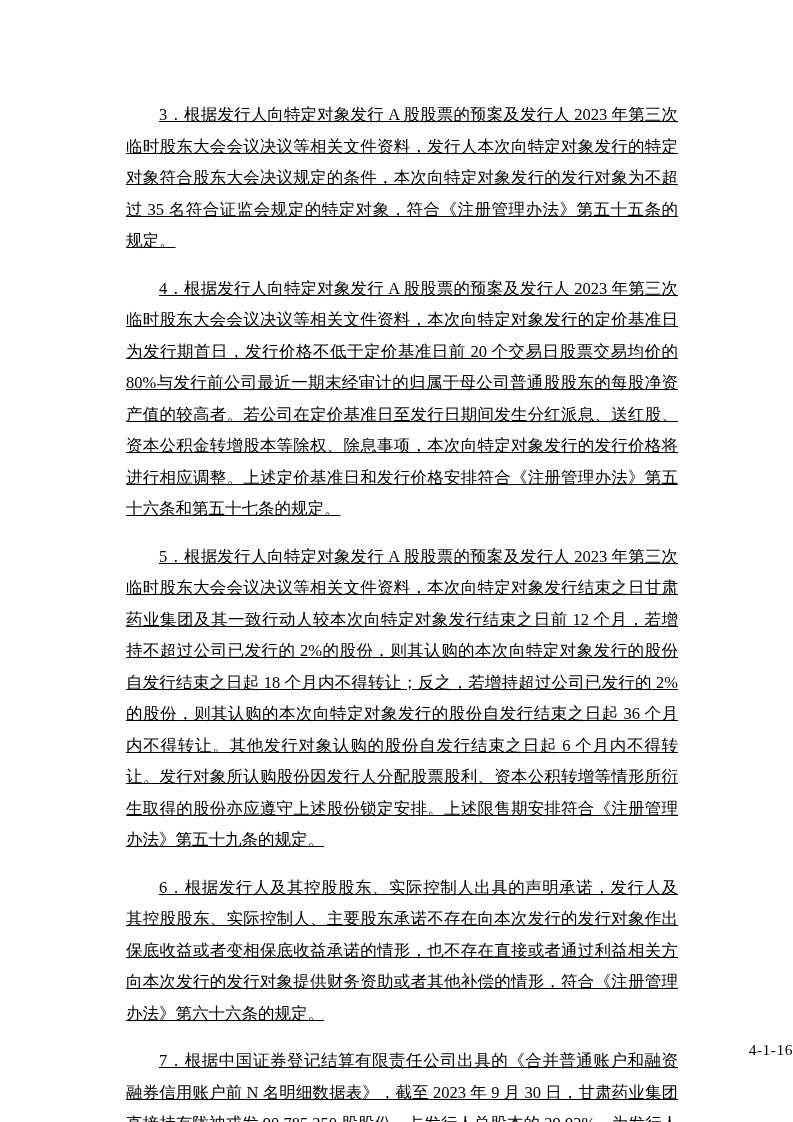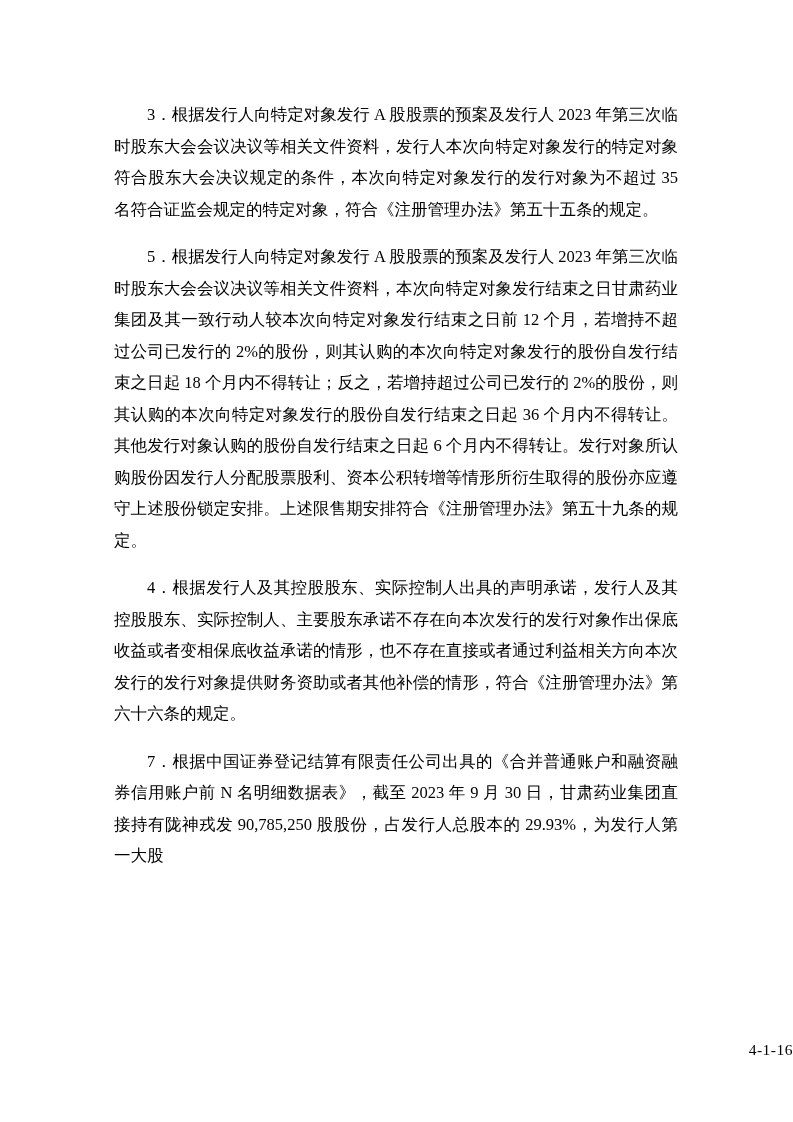--- a/index.html
+++ b/index.html
@@ -21,38 +21,40 @@
     left: 114px;
     top: 99px;
     width: 564px;
   }
   .para {
     font-size: 16.5px;
     line-height: 31.5px;
     text-align: justify;
     text-justify: inter-ideograph;
     text-indent: 2em;
-    margin: 0 0 16px 0;
+    margin: 0 0 16px 12px;
     word-break: break-word;
+    text-decoration: underline;
   }
   .footer {
     position: absolute;
     left: 0;
     top: 1041px;
     width: 100%;
     text-align: right;
     font-size: 15.5px;
     letter-spacing: 0.5px;
   }
 </style>
 </head>
 <body>
 
 <div class="page">
   <div class="content">
     <p class="para">3．根据发行人向特定对象发行 A 股股票的预案及发行人 2023 年第三次临时股东大会会议决议等相关文件资料，发行人本次向特定对象发行的特定对象符合股东大会决议规定的条件，本次向特定对象发行的发行对象为不超过 35 名符合证监会规定的特定对象，符合《注册管理办法》第五十五条的规定。</p>
+    <p class="para">4．根据发行人向特定对象发行 A 股股票的预案及发行人 2023 年第三次临时股东大会会议决议等相关文件资料，本次向特定对象发行的定价基准日为发行期首日，发行价格不低于定价基准日前 20 个交易日股票交易均价的 80%与发行前公司最近一期末经审计的归属于母公司普通股股东的每股净资产值的较高者。若公司在定价基准日至发行日期间发生分红派息、送红股、资本公积金转增股本等除权、除息事项，本次向特定对象发行的发行价格将进行相应调整。上述定价基准日和发行价格安排符合《注册管理办法》第五十六条和第五十七条的规定。</p>
     <p class="para">5．根据发行人向特定对象发行 A 股股票的预案及发行人 2023 年第三次临时股东大会会议决议等相关文件资料，本次向特定对象发行结束之日甘肃药业集团及其一致行动人较本次向特定对象发行结束之日前 12 个月，若增持不超过公司已发行的 2%的股份，则其认购的本次向特定对象发行的股份自发行结束之日起 18 个月内不得转让；反之，若增持超过公司已发行的 2%的股份，则其认购的本次向特定对象发行的股份自发行结束之日起 36 个月内不得转让。其他发行对象认购的股份自发行结束之日起 6 个月内不得转让。发行对象所认购股份因发行人分配股票股利、资本公积转增等情形所衍生取得的股份亦应遵守上述股份锁定安排。上述限售期安排符合《注册管理办法》第五十九条的规定。</p>
-    <p class="para">4．根据发行人及其控股股东、实际控制人出具的声明承诺，发行人及其控股股东、实际控制人、主要股东承诺不存在向本次发行的发行对象作出保底收益或者变相保底收益承诺的情形，也不存在直接或者通过利益相关方向本次发行的发行对象提供财务资助或者其他补偿的情形，符合《注册管理办法》第六十六条的规定。</p>
+    <p class="para">6．根据发行人及其控股股东、实际控制人出具的声明承诺，发行人及其控股股东、实际控制人、主要股东承诺不存在向本次发行的发行对象作出保底收益或者变相保底收益承诺的情形，也不存在直接或者通过利益相关方向本次发行的发行对象提供财务资助或者其他补偿的情形，符合《注册管理办法》第六十六条的规定。</p>
     <p class="para">7．根据中国证券登记结算有限责任公司出具的《合并普通账户和融资融券信用账户前 N 名明细数据表》，截至 2023 年 9 月 30 日，甘肃药业集团直接持有陇神戎发 90,785,250 股股份，占发行人总股本的 29.93%，为发行人第一大股</p>
   </div>
 
   <div class="footer">4-1-16</div>
 </div>
 
 </body></html>

